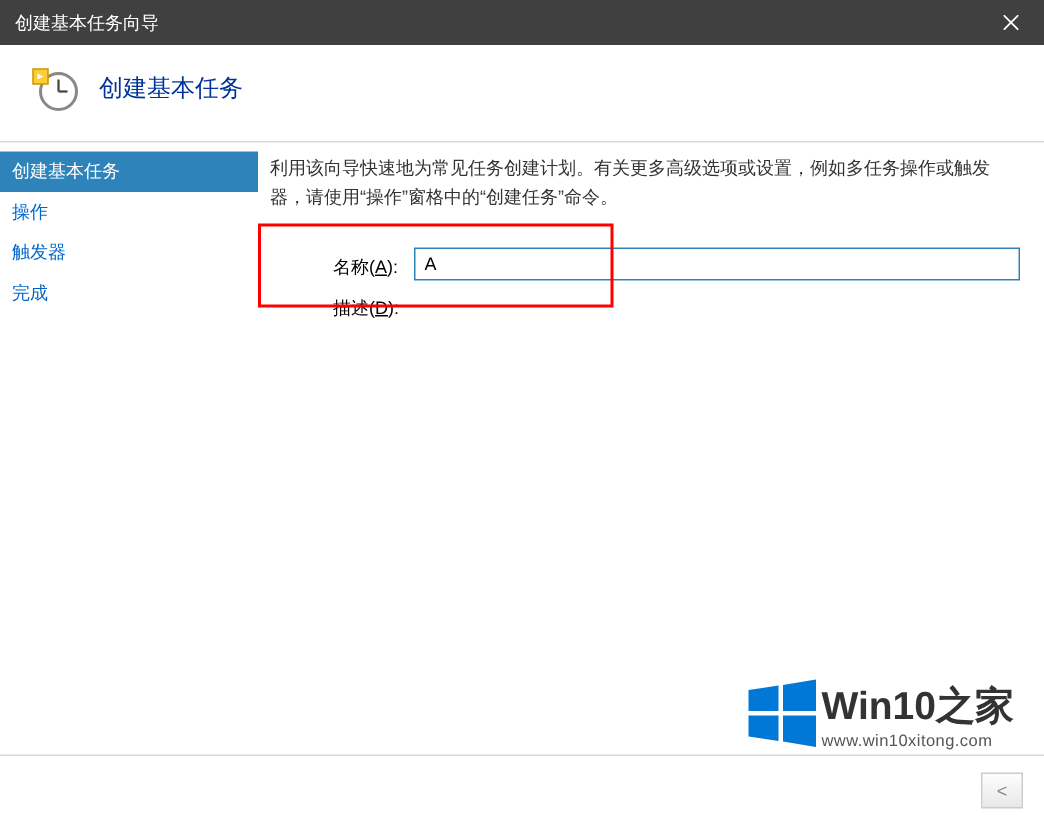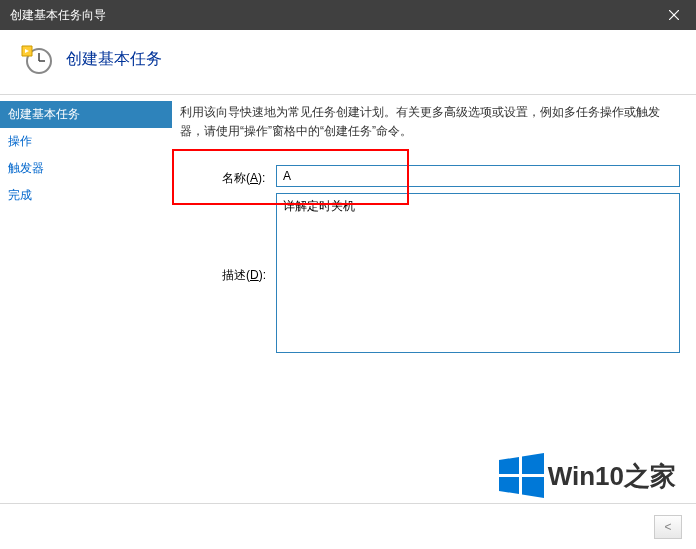--- a/index.html
+++ b/index.html
@@ -215,21 +215,20 @@
       <label>
         <span>名称(</span><span class="underline">A</span><span>):</span>
       </label>
       <input type="text" value="A" style="">
     </div>
 
     <div class="form-row">
       <label>
         <span>描述(</span><span class="underline">D</span><span>):</span>
       </label>
-      <textarea style="">详解定时关机</textarea>
     </div>
 
     <div class="highlight-box"></div>
   </div>
 </div>
 
 <div class="footer">
   <button class="back-btn">&lt;</button>
 </div>
 
@@ -237,14 +236,15 @@
   <div class="logo">
     <svg viewBox="0 0 50 50">
       <polygon points="3,10 23,7 23,24 3,24" fill="#0078D7"></polygon>
       <polygon points="26,6.6 48,3 48,24 26,24" fill="#0078D7"></polygon>
       <polygon points="3,27 23,27 23,44 3,41" fill="#0078D7"></polygon>
       <polygon points="26,27 48,27 48,48 26,44.4" fill="#0078D7"></polygon>
     </svg>
   </div>
   <div class="text">
     <span class="brand">Win10之家</span>
+    <span class="url">www.win10xitong.com</span>
   </div>
 </div>
 
 </body></html>

